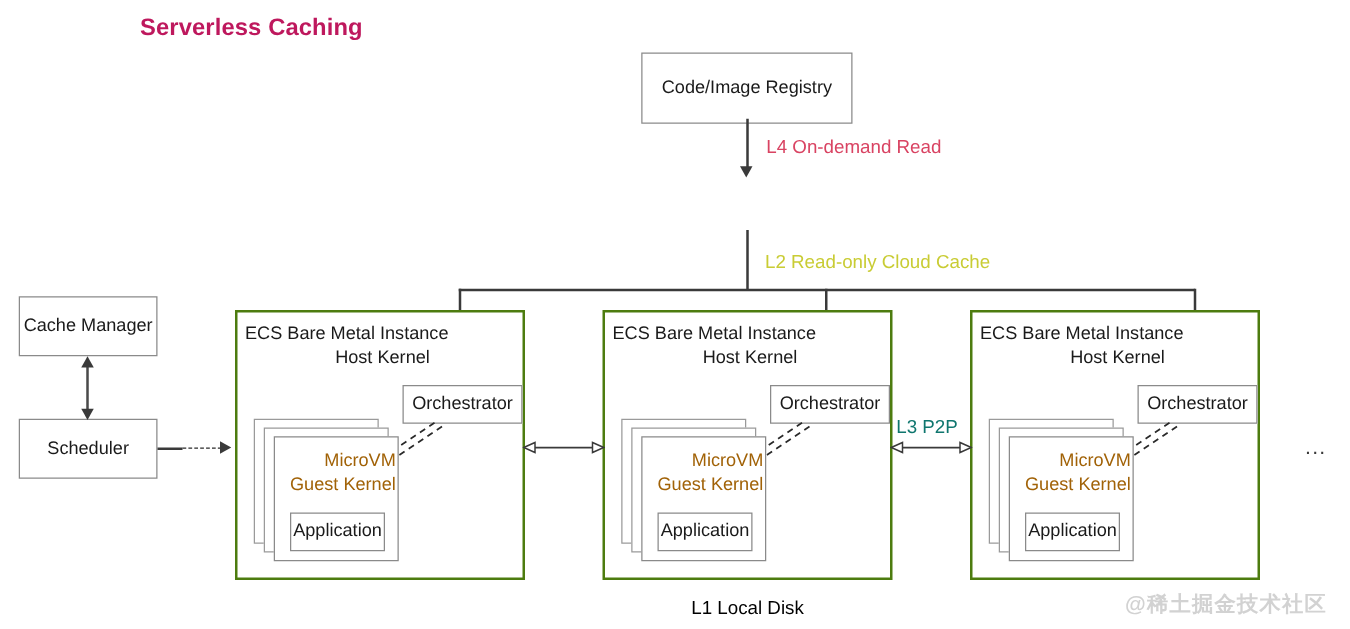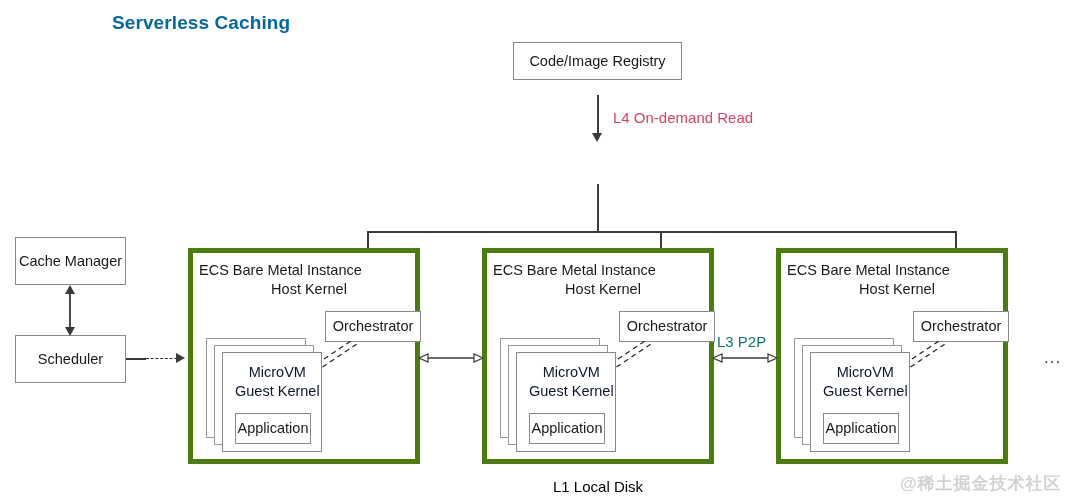--- a/index.html
+++ b/index.html
@@ -20,38 +20,38 @@
   }
   .abs { position: absolute; box-sizing: border-box; }
 
   
   .diagram-title {
     left: 112px;
     top: 12px;
     font-size: 19px;
     font-weight: bold;
     letter-spacing: 0.1px;
-    color: #0369a1;
+    color: #be185d;
     white-space: nowrap;
   }
 
   
   .box {
     border: 1px solid #8a8a8a;
     background: #ffffff;
     display: flex;
     align-items: center;
     justify-content: center;
     text-align: center;
     font-size: 14.5px;
     color: #1a1a1a;
     line-height: 1.25;
   }
   .panel {
-    border: 5px solid #4d7c0f;
+    border: 2px solid #4d7c0f;
     background: #ffffff;
     padding-left: 35px;
   }
   .panel-title {
     font-size: 14.5px;
     line-height: 1.3;
     color: #1a1a1a;
     text-align: center;
     white-space: nowrap;
   }
@@ -66,23 +66,23 @@
   .vm-front {
     border: 1px solid #8a8a8a;
     background: #ffffff;
   }
   .vm-label {
     position: absolute;
     left: 12px;
     top: 10px;
     font-size: 14.5px;
     line-height: 1.3;
-    color: #0f172a;
-    white-space: nowrap;
-    text-align: center;
+    color: #a16207;
+    white-space: nowrap;
+    text-align: right;
   }
   .vm-label span { display: block; }
 
   
   .vline  { background: #3a3a3a; width: 1.6px; }
   .hline  { background: #3a3a3a; height: 1.6px; }
   .vline-thick { background: #4a4a4a; width: 2.2px; }
 
   .arrow-down {
     width: 0; height: 0;
@@ -127,30 +127,31 @@
     letter-spacing: 1px;
   }
 </style>
 </head>
 <body>
 
 <div id="canvas">
 
   <div class="abs diagram-title">Serverless Caching</div>
 
-  <div class="abs box" style="left:513px; top:42px; width:169px; height:38px;">
+  <div class="abs box" style="left:513px; top:42px; width:169px; height:57px;">
     <span>Code/Image Registry</span>
   </div>
 
   <div class="abs vline" style="left:597px; top:95px; height:43px;"></div>
   <div class="abs arrow-down" style="left:592px; top:133px;"></div>
   <div class="abs edge-label label-l4" style="left:613px; top:110px;">L4 On-demand Read</div>
 
 
   <div class="abs vline" style="left:597px; top:184px; height:48px;"></div>
+  <div class="abs edge-label label-l2" style="left:612px; top:202px;">L2 Read-only Cloud Cache</div>
 
   <div class="abs hline" style="left:367px; top:231px; width:589px;"></div>
 
   <div class="abs vline" style="left:367px; top:231px; height:68px;"></div>
   <div class="abs arrow-down" style="left:362px; top:296px;"></div>
 
   <div class="abs vline" style="left:660px; top:231px; height:68px;"></div>
   <div class="abs arrow-down" style="left:655px; top:296px;"></div>
 
   <div class="abs vline" style="left:955px; top:231px; height:68px;"></div>

